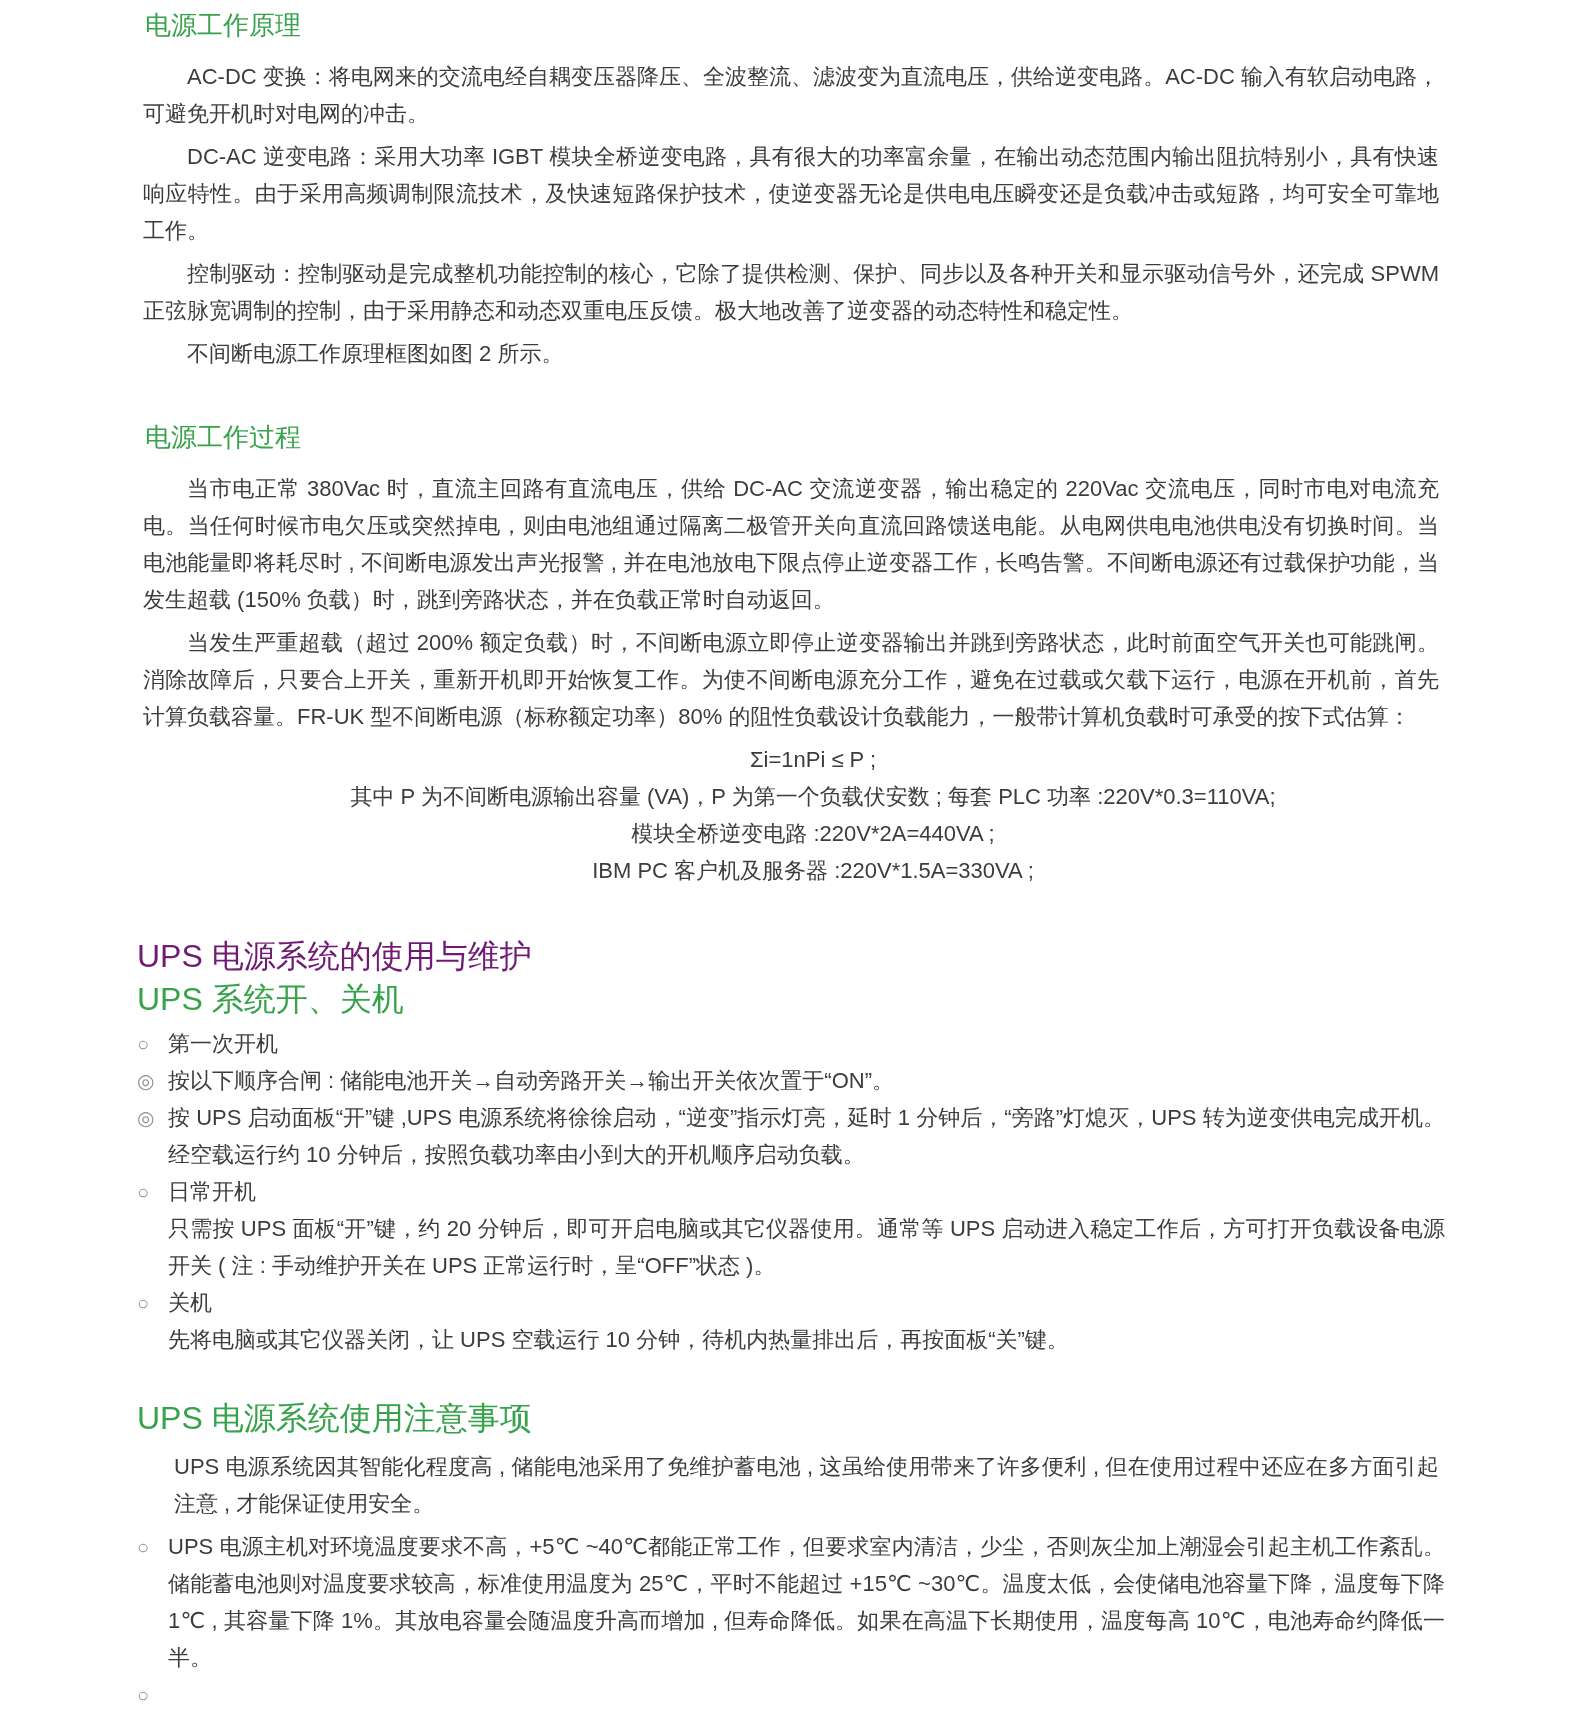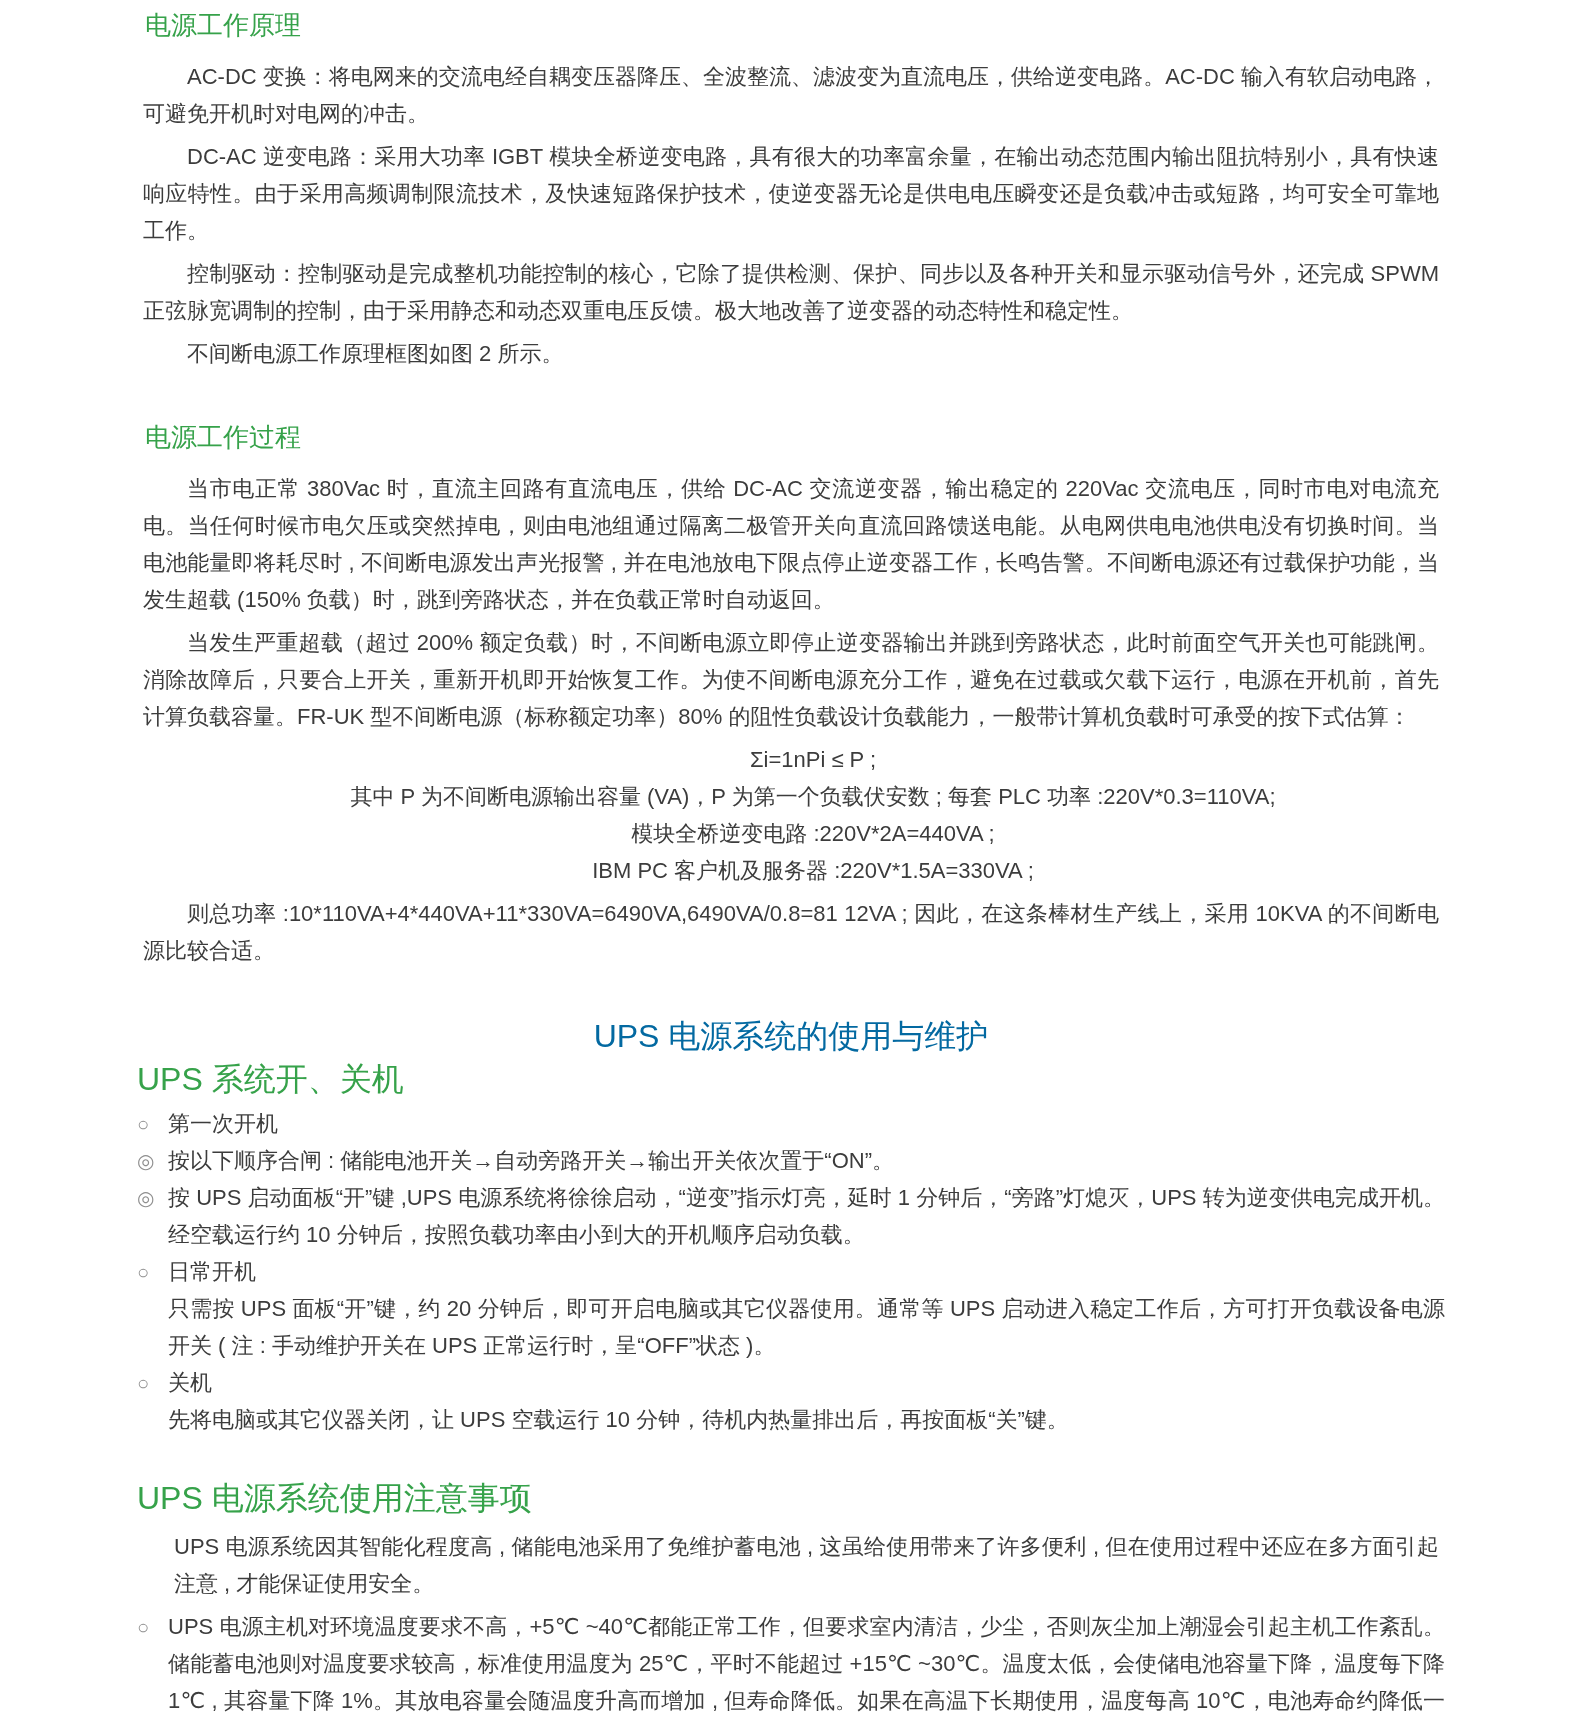--- a/index.html
+++ b/index.html
@@ -16,26 +16,25 @@
   
   .h-section {
     color: #36a24a;
     font-size: 26px;
     font-weight: 400;
     line-height: 34px;
     margin: 0 0 16px 8px;
   }
   .h-section.spaced { margin-top: 48px; }
   .h-main {
-    color: #0369a1;
+    color: #701a75;
     font-size: 32px;
     font-weight: 500;
     line-height: 42px;
     margin: 46px 0 6px 0;
-    text-align: center;
   }
   .h-sub {
     color: #36a24a;
     font-size: 32px;
     font-weight: 500;
     line-height: 32px;
     margin: 0 0 10px 0;
   }
   .h-sub.spaced { margin-top: 44px; margin-bottom: 14px; }
   
@@ -86,21 +85,20 @@
   </section>
 
   <section>
     <h2 class="h-section spaced">电源工作过程</h2>
     <p class="para">当市电正常 380Vac 时，直流主回路有直流电压，供给 DC-AC 交流逆变器，输出稳定的 220Vac 交流电压，同时市电对电流充电。当任何时候市电欠压或突然掉电，则由电池组通过隔离二极管开关向直流回路馈送电能。从电网供电电池供电没有切换时间。当电池能量即将耗尽时 , 不间断电源发出声光报警 , 并在电池放电下限点停止逆变器工作 , 长鸣告警。不间断电源还有过载保护功能，当发生超载 (150% 负载）时，跳到旁路状态，并在负载正常时自动返回。</p>
     <p class="para">当发生严重超载（超过 200% 额定负载）时，不间断电源立即停止逆变器输出并跳到旁路状态，此时前面空气开关也可能跳闸。消除故障后，只要合上开关，重新开机即开始恢复工作。为使不间断电源充分工作，避免在过载或欠载下运行，电源在开机前，首先计算负载容量。FR-UK 型不间断电源（标称额定功率）80% 的阻性负载设计负载能力，一般带计算机负载时可承受的按下式估算：</p>
     <p class="fline">Σi=1nPi ≤ P ;</p>
     <p class="fline">其中 P 为不间断电源输出容量 (VA)，P 为第一个负载伏安数 ; 每套 PLC 功率 :220V*0.3=110VA;</p>
     <p class="fline">模块全桥逆变电路 :220V*2A=440VA ;</p>
     <p class="fline">IBM PC 客户机及服务器 :220V*1.5A=330VA ;</p>
-    <p class="para">则总功率 :10*110VA+4*440VA+11*330VA=6490VA,6490VA/0.8=81 12VA ; 因此，在这条棒材生产线上，采用 10KVA 的不间断电源比较合适。</p>
   </section>
 
   <section>
     <h1 class="h-main">UPS 电源系统的使用与维护</h1>
     <h3 class="h-sub">UPS 系统开、关机</h3>
 
     <div class="bullet">
       <span class="marker">○</span>
       <span>第一次开机</span>
     </div>

